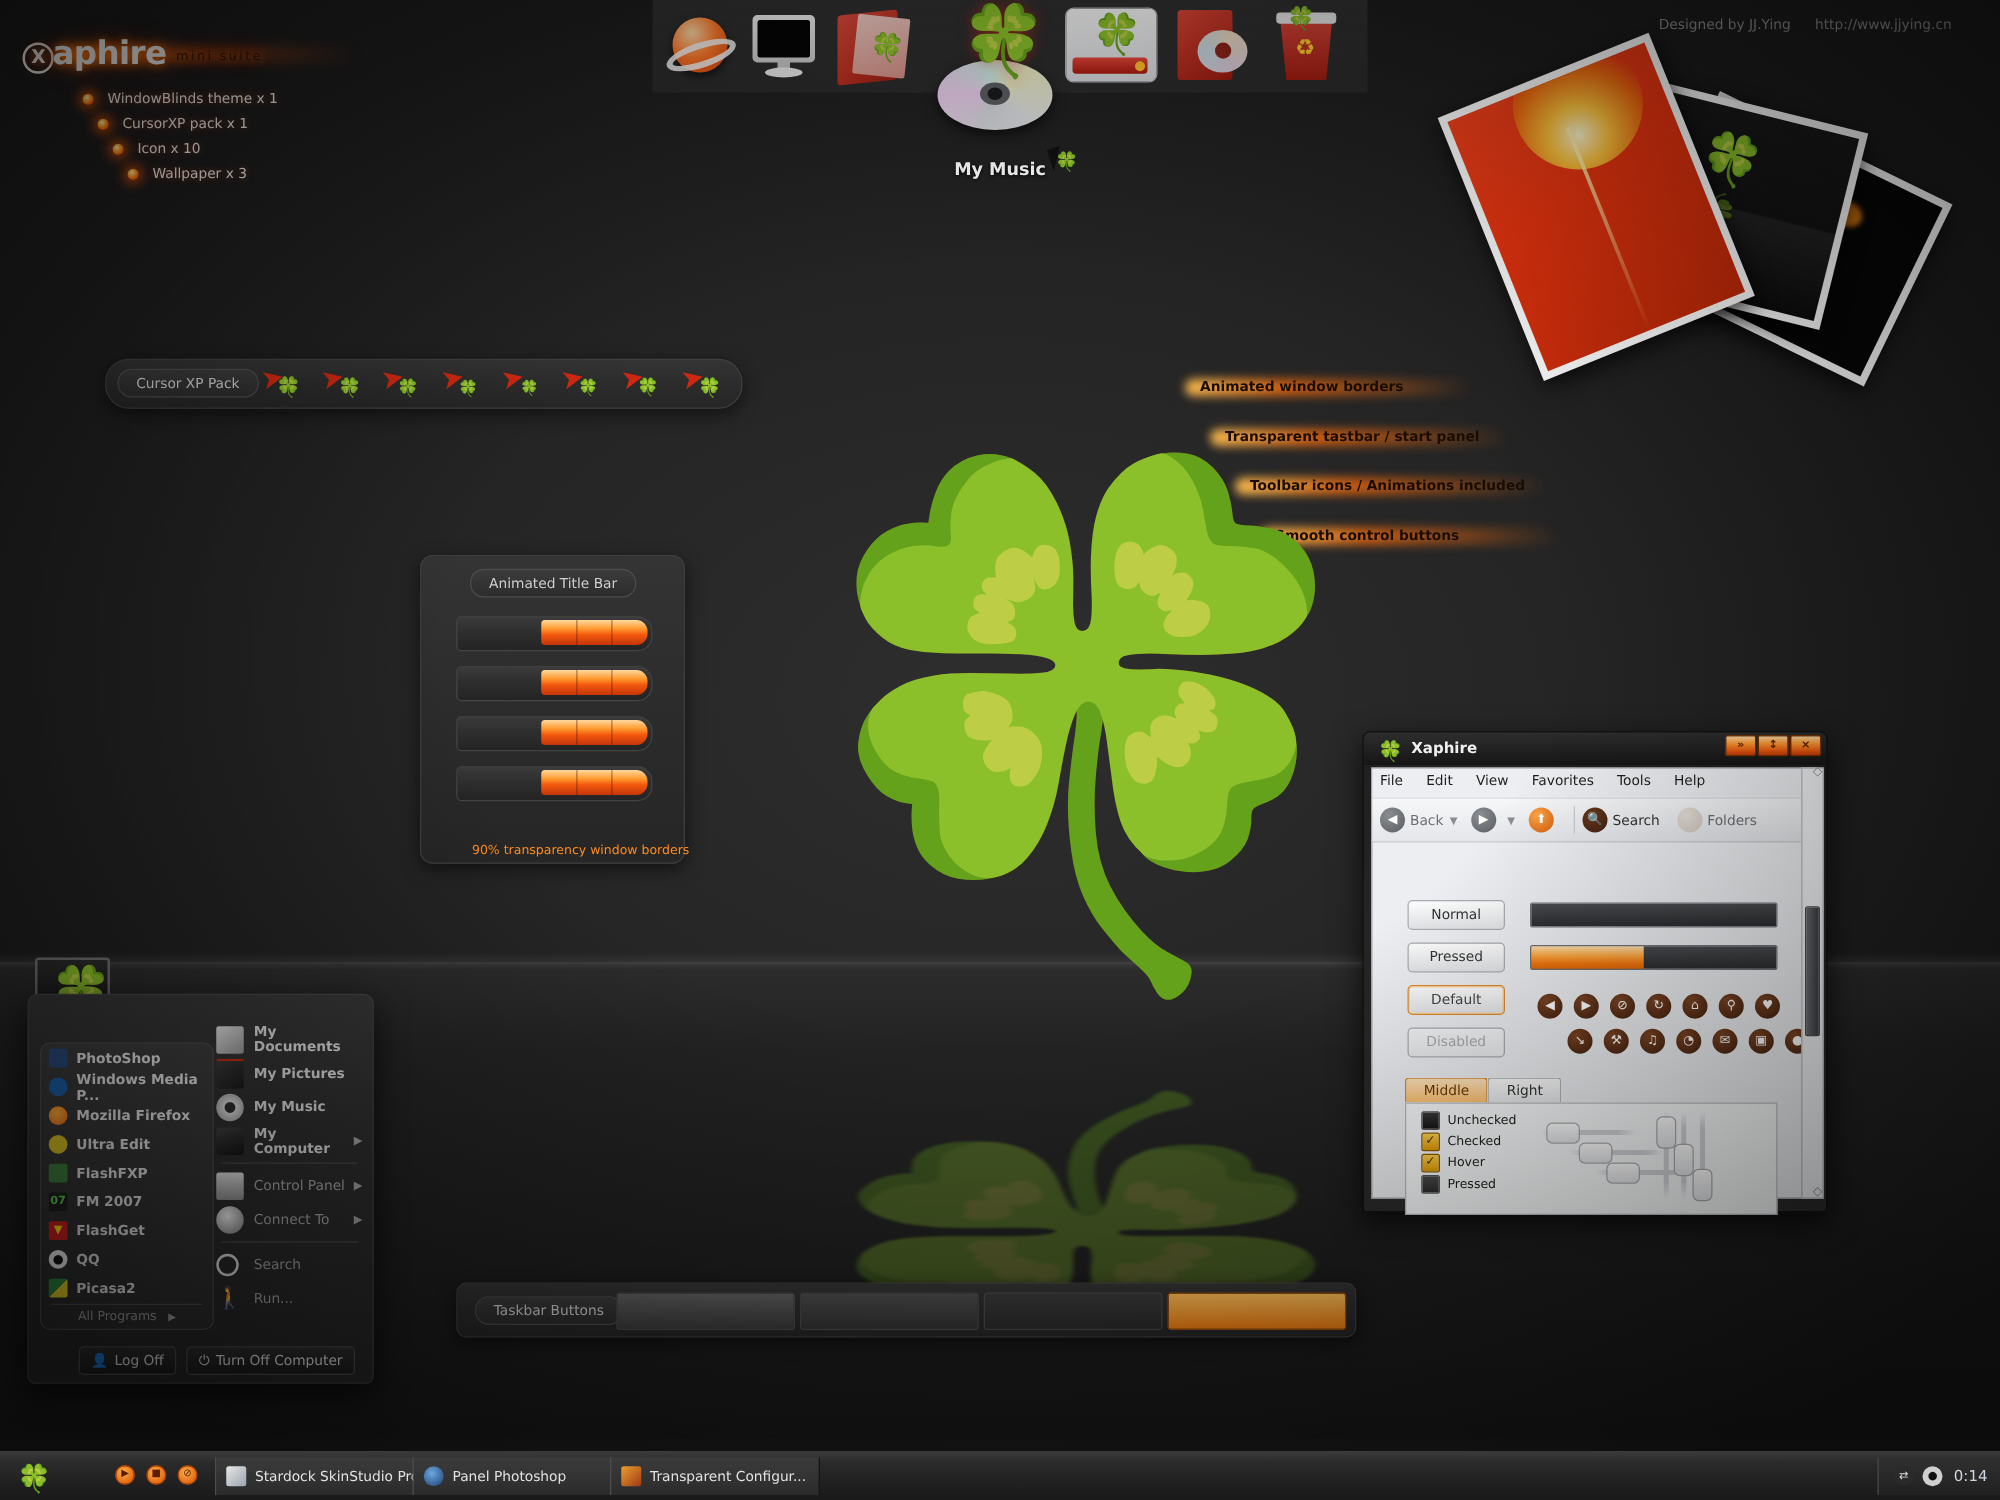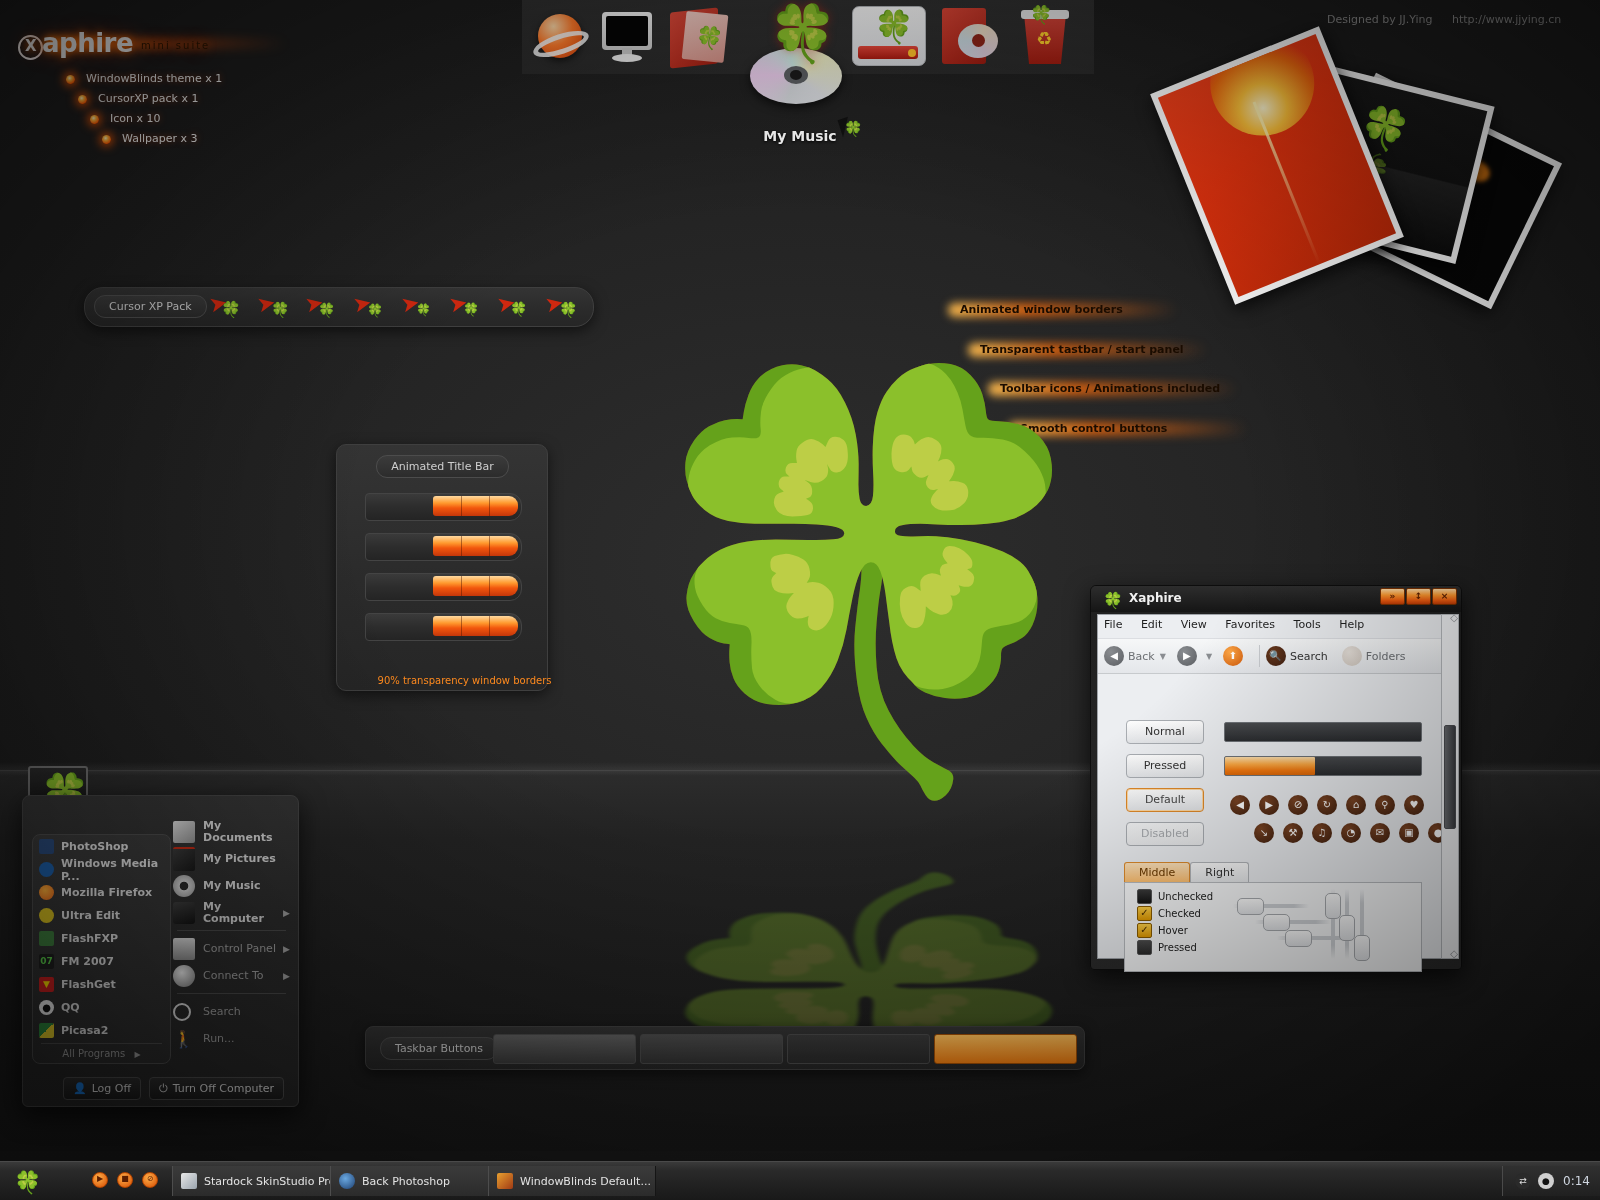--- a/index.html
+++ b/index.html
@@ -651,25 +651,25 @@
       <span class="qlb">▶</span>
       <span class="qlb">■</span>
       <span class="qlb">⊘</span>
     </div>
     <div class="tbtask" style="left:172px;width:145px">
       <span class="ti" style="background:linear-gradient(135deg,#e8e8e8,#9aa4ae)"></span>
       <span>Stardock SkinStudio Pro...</span>
       </div>
     <div class="tbtask" style="left:330px;width:145px">
       <span class="ti" style="background:radial-gradient(circle at 40% 35%,#6aa8e0,#1d3f70);border-radius:50%"></span>
-      <span>Back Photoshop</span>
+      <span>Panel Photoshop</span>
       </div>
     <div class="tbtask" style="left:488px;width:150px">
       <span class="ti" style="background:linear-gradient(135deg,#e8a030,#a03a14)"></span>
-      <span>WindowBlinds Default...</span>
+      <span>Transparent Configur...</span>
       </div>
     <div id="tray">
       <span class="trayi" style="background:#2a2a2a;border-radius:8px">⇄</span>
       <span class="trayi" style="background:#cfcfcf;color:#111;border-radius:50%">●</span>
       <span id="clock">0:14</span>
     </div>
   </div>
 </div>
 
 </body></html>

